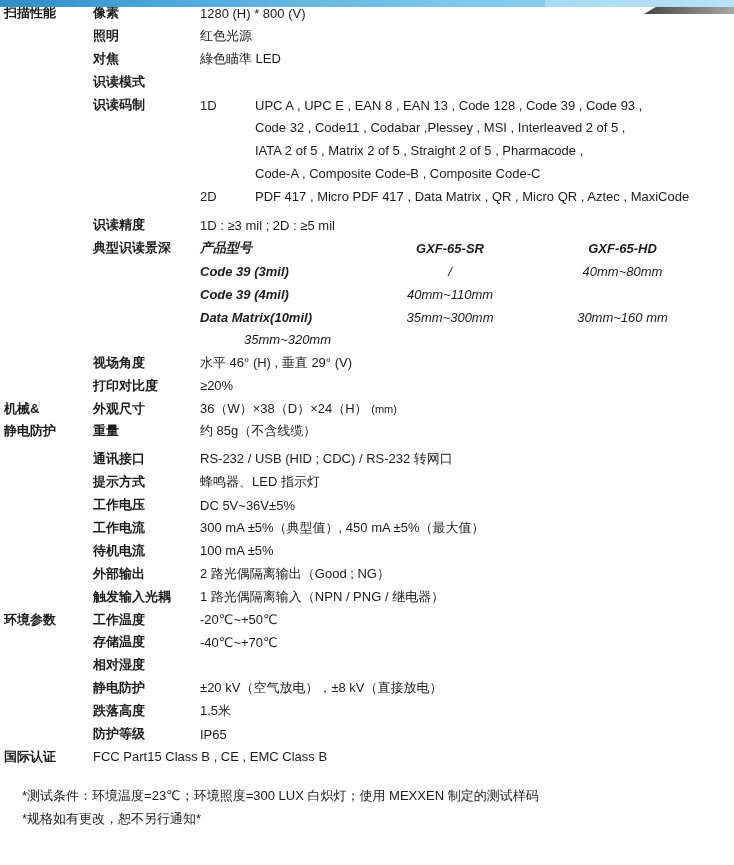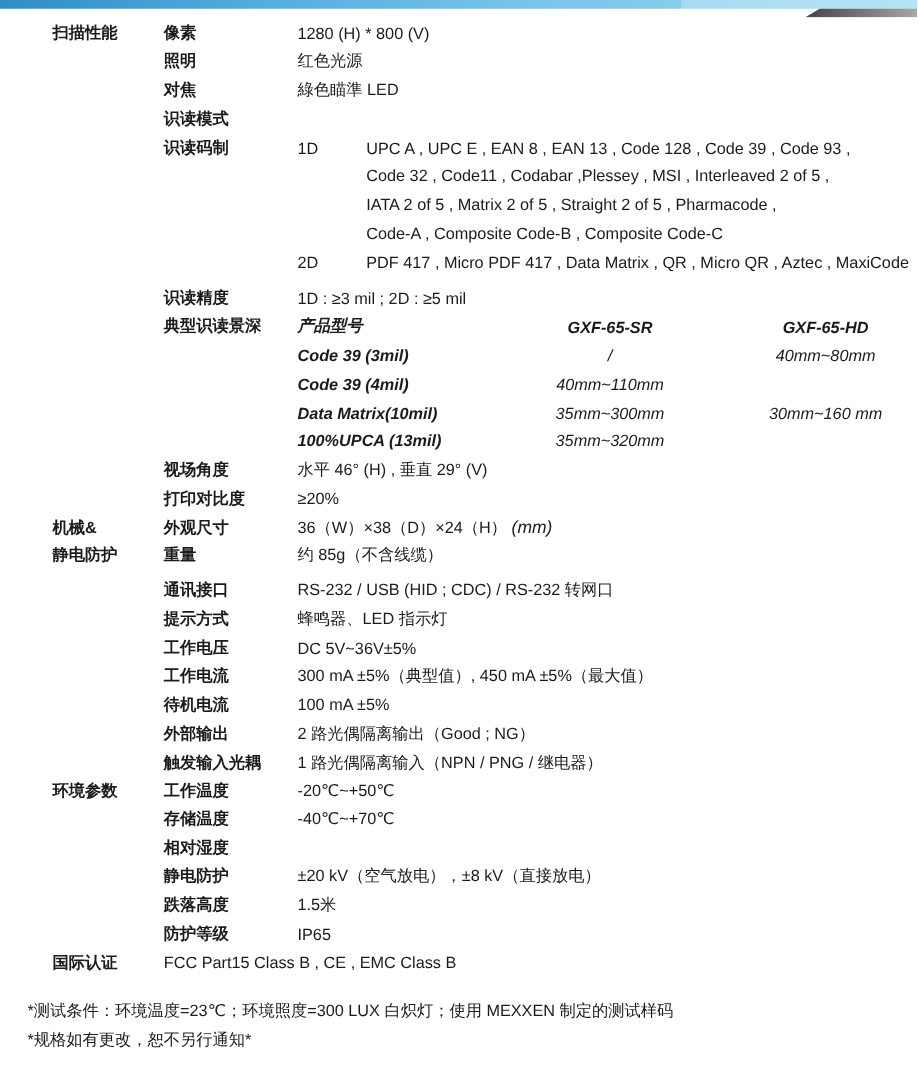--- a/index.html
+++ b/index.html
@@ -16,37 +16,37 @@
   .topbar-highlight{
     position:absolute;top:0;left:545px;right:0;height:7px;z-index:3;
     background:rgba(255,255,255,0.28);
   }
   .gray-ribbon{
     position:absolute;top:2px;right:0;width:90px;height:12px;z-index:1;
     background:linear-gradient(90deg,#454545 0%,#7a7a7a 55%,#a8a8a8 100%);
     clip-path:polygon(20px 0,100% 0,100% 100%,0 100%);
   }
   
-  #spec-rows{padding:15px 0 0 4px;margin-left:38px;}
+  #spec-rows{padding:2px 0 0 4px;}
   .spec-row{
     display:grid;grid-template-columns:89px 107px 1fr;
     min-height:22.9px;align-items:center;
   }
   .sec-cell{font-weight:bold;}
   .label-cell{font-weight:bold;}
   .value-cell{white-space:nowrap;}
   .codes-wrap{display:flex;align-items:center;}
   .code-tag{width:55px;flex:0 0 55px;}
   .indent-codes{padding-left:55px;}
   .dof-grid{display:grid;grid-template-columns:175px 150px 195px;align-items:center;font-style:italic;}
   .dof-c1{font-weight:bold;}
   .dof-c2,.dof-c3{text-align:center;}
   .dof-header .dof-c1,.dof-header .dof-c2,.dof-header .dof-c3{font-weight:bold;}
   .cert-value{grid-column:2 / 4;}
-  .unit-small{font-size:14px;font-style:italic;}
+  .unit-small{font-size:11px;}
   .gap6{margin-top:6px;}
   .gap5{margin-top:5px;}
   
   .footnotes{padding:16px 0 0 22px;}
   .footnote{line-height:23px;white-space:nowrap;}
 </style>
 </head>
 <body>
 
 <div class="topbar"></div>
@@ -141,21 +141,20 @@
       <div class="dof-grid">
         <div class="dof-c1">Data Matrix(10mil)</div>
         <div class="dof-c2">35mm~300mm</div>
         <div class="dof-c3">30mm~160 mm</div>
       </div>
     </div>
     <div class="spec-row">
       <div class="sec-cell"></div>
       <div class="label-cell"></div>
       <div class="dof-grid">
-        <div class="dof-c1">100%UPCA (13mil)</div>
         <div class="dof-c2">35mm~320mm</div>
       </div>
     </div>
     <div class="spec-row">
       <div class="sec-cell"></div>
       <div class="label-cell">视场角度</div>
       <div class="value-cell">水平 46° (H) , 垂直 29° (V)</div>
     </div>
     <div class="spec-row">
       <div class="sec-cell"></div>

